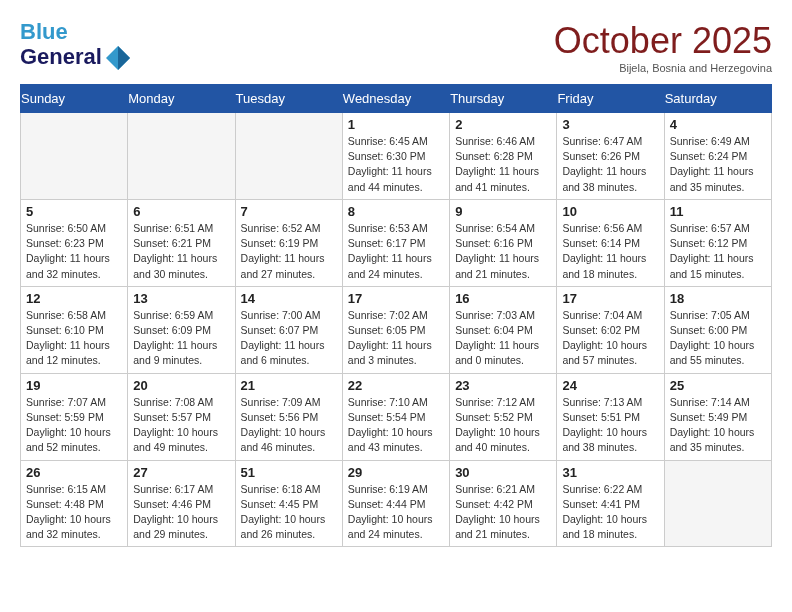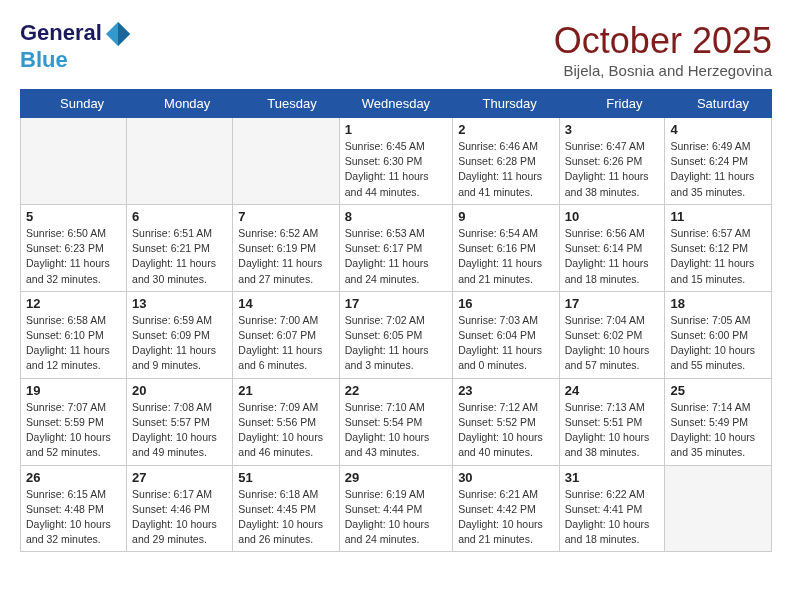--- a/index.html
+++ b/index.html
@@ -22,33 +22,33 @@
     }
     .title-area {
       text-align: right;
     }
     .month-title {
       font-size: 36px;
       color: #7f1d1d;
       font-weight: 300;
     }
     .subtitle {
-      font-size: 15px;
+      font-size: 11px;
       color: #555;
     }
     .calendar {
       width: 100%;
       border-collapse: collapse;
       font-size: 11px;
     }
     .calendar th {
       background-color: #2255a4;
       color: #fff;
-      text-align: right;
-      padding: 6px 22px;
+      text-align: left;
+      padding: 6px 0;
       font-size: 13px;
       font-weight: normal;
       border: 1px solid #2255a4;
     }
     .calendar td {
       width: 107px;
       vertical-align: top;
       border: 1px solid #ccc;
       padding: 4px 5px;
       height: 80px;
@@ -72,29 +72,29 @@
     .week-row td {
       height: 80px;
     }
   </style>
 </head>
 <body>
 
 <div class="header">
   <div class="logo">
     <div>
+      <div style="font-size:22px;font-weight:bold;color:#3399cc;line-height:1.1;">Blue</div>
       <div style="display:flex;align-items:center;">
         <div style="font-size:22px;font-weight:bold;color:#1a1a5e;line-height:1.1;">
           <span style="color:#1a1a5e;">General</span><svg width="28" height="28" viewBox="0 0 28 28" style="vertical-align:middle;margin-left:2px;">
               <polygon points="14,2 26,14 14,26 2,14" fill="#3399cc"></polygon>
               <polygon points="14,2 26,14 14,26" fill="#1a6699"></polygon>
             </svg>
         </div>
       </div>
-      <div style="font-size:22px;font-weight:bold;color:#3399cc;line-height:1.1;">Blue</div>
     </div>
   </div>
   <div class="title-area">
     <div class="month-title">October 2025</div>
     <div class="subtitle">Bijela, Bosnia and Herzegovina</div>
   </div>
 </div>
 
 <table class="calendar">
   <thead>

